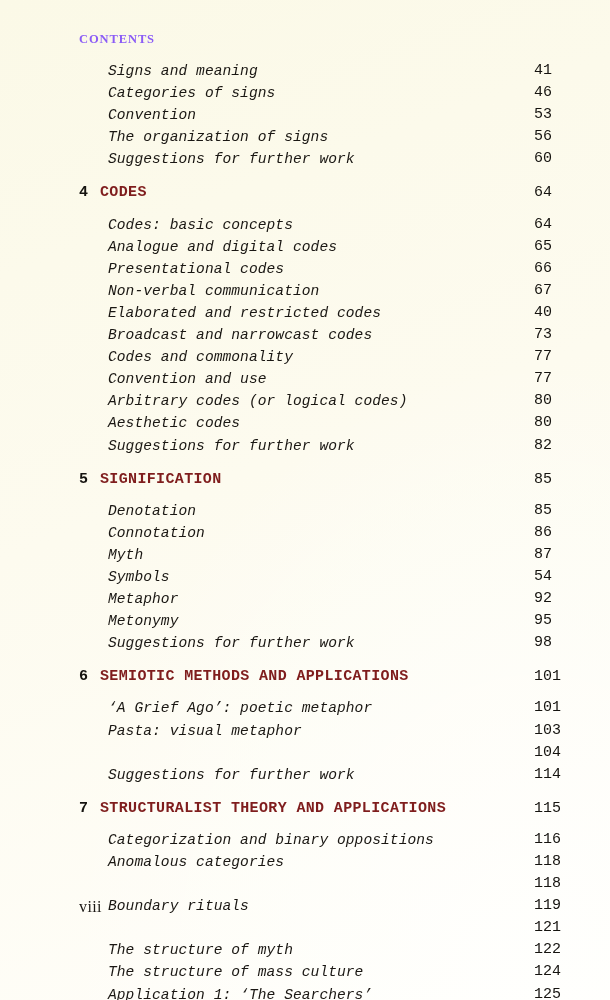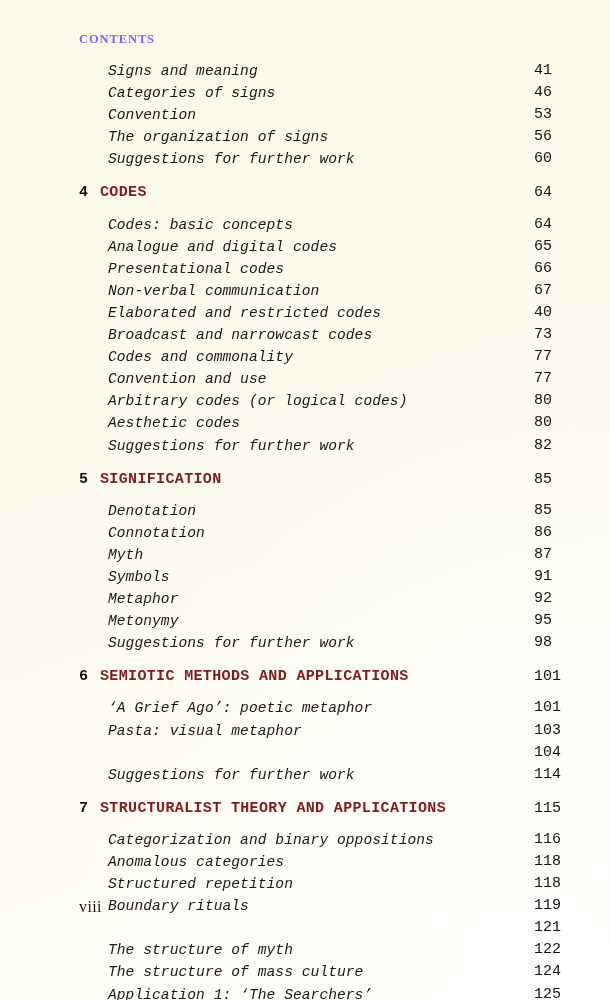--- a/index.html
+++ b/index.html
@@ -217,21 +217,21 @@
         <span class="page-no">86</span>
       </div>
       <div class="row sub">
         <span class="num"></span>
         <span class="title">Myth</span>
         <span class="page-no">87</span>
       </div>
       <div class="row sub">
         <span class="num"></span>
         <span class="title">Symbols</span>
-        <span class="page-no">91</span>
+        <span class="page-no">54</span>
       </div>
       <div class="row sub">
         <span class="num"></span>
         <span class="title">Metaphor</span>
         <span class="page-no">92</span>
       </div>
       <div class="row sub">
         <span class="num"></span>
         <span class="title">Metonymy</span>
         <span class="page-no">95</span>
@@ -275,21 +275,20 @@
         <span class="title">Categorization and binary oppositions</span>
         <span class="page-no">116</span>
       </div>
       <div class="row sub">
         <span class="num"></span>
         <span class="title">Anomalous categories</span>
         <span class="page-no">118</span>
       </div>
       <div class="row sub">
         <span class="num"></span>
-        <span class="title">Structured repetition</span>
         <span class="page-no">118</span>
       </div>
       <div class="row sub">
         <span class="num"></span>
         <span class="title">Boundary rituals</span>
         <span class="page-no">119</span>
       </div>
       <div class="row sub">
         <span class="num"></span>
         <span class="page-no">121</span>

